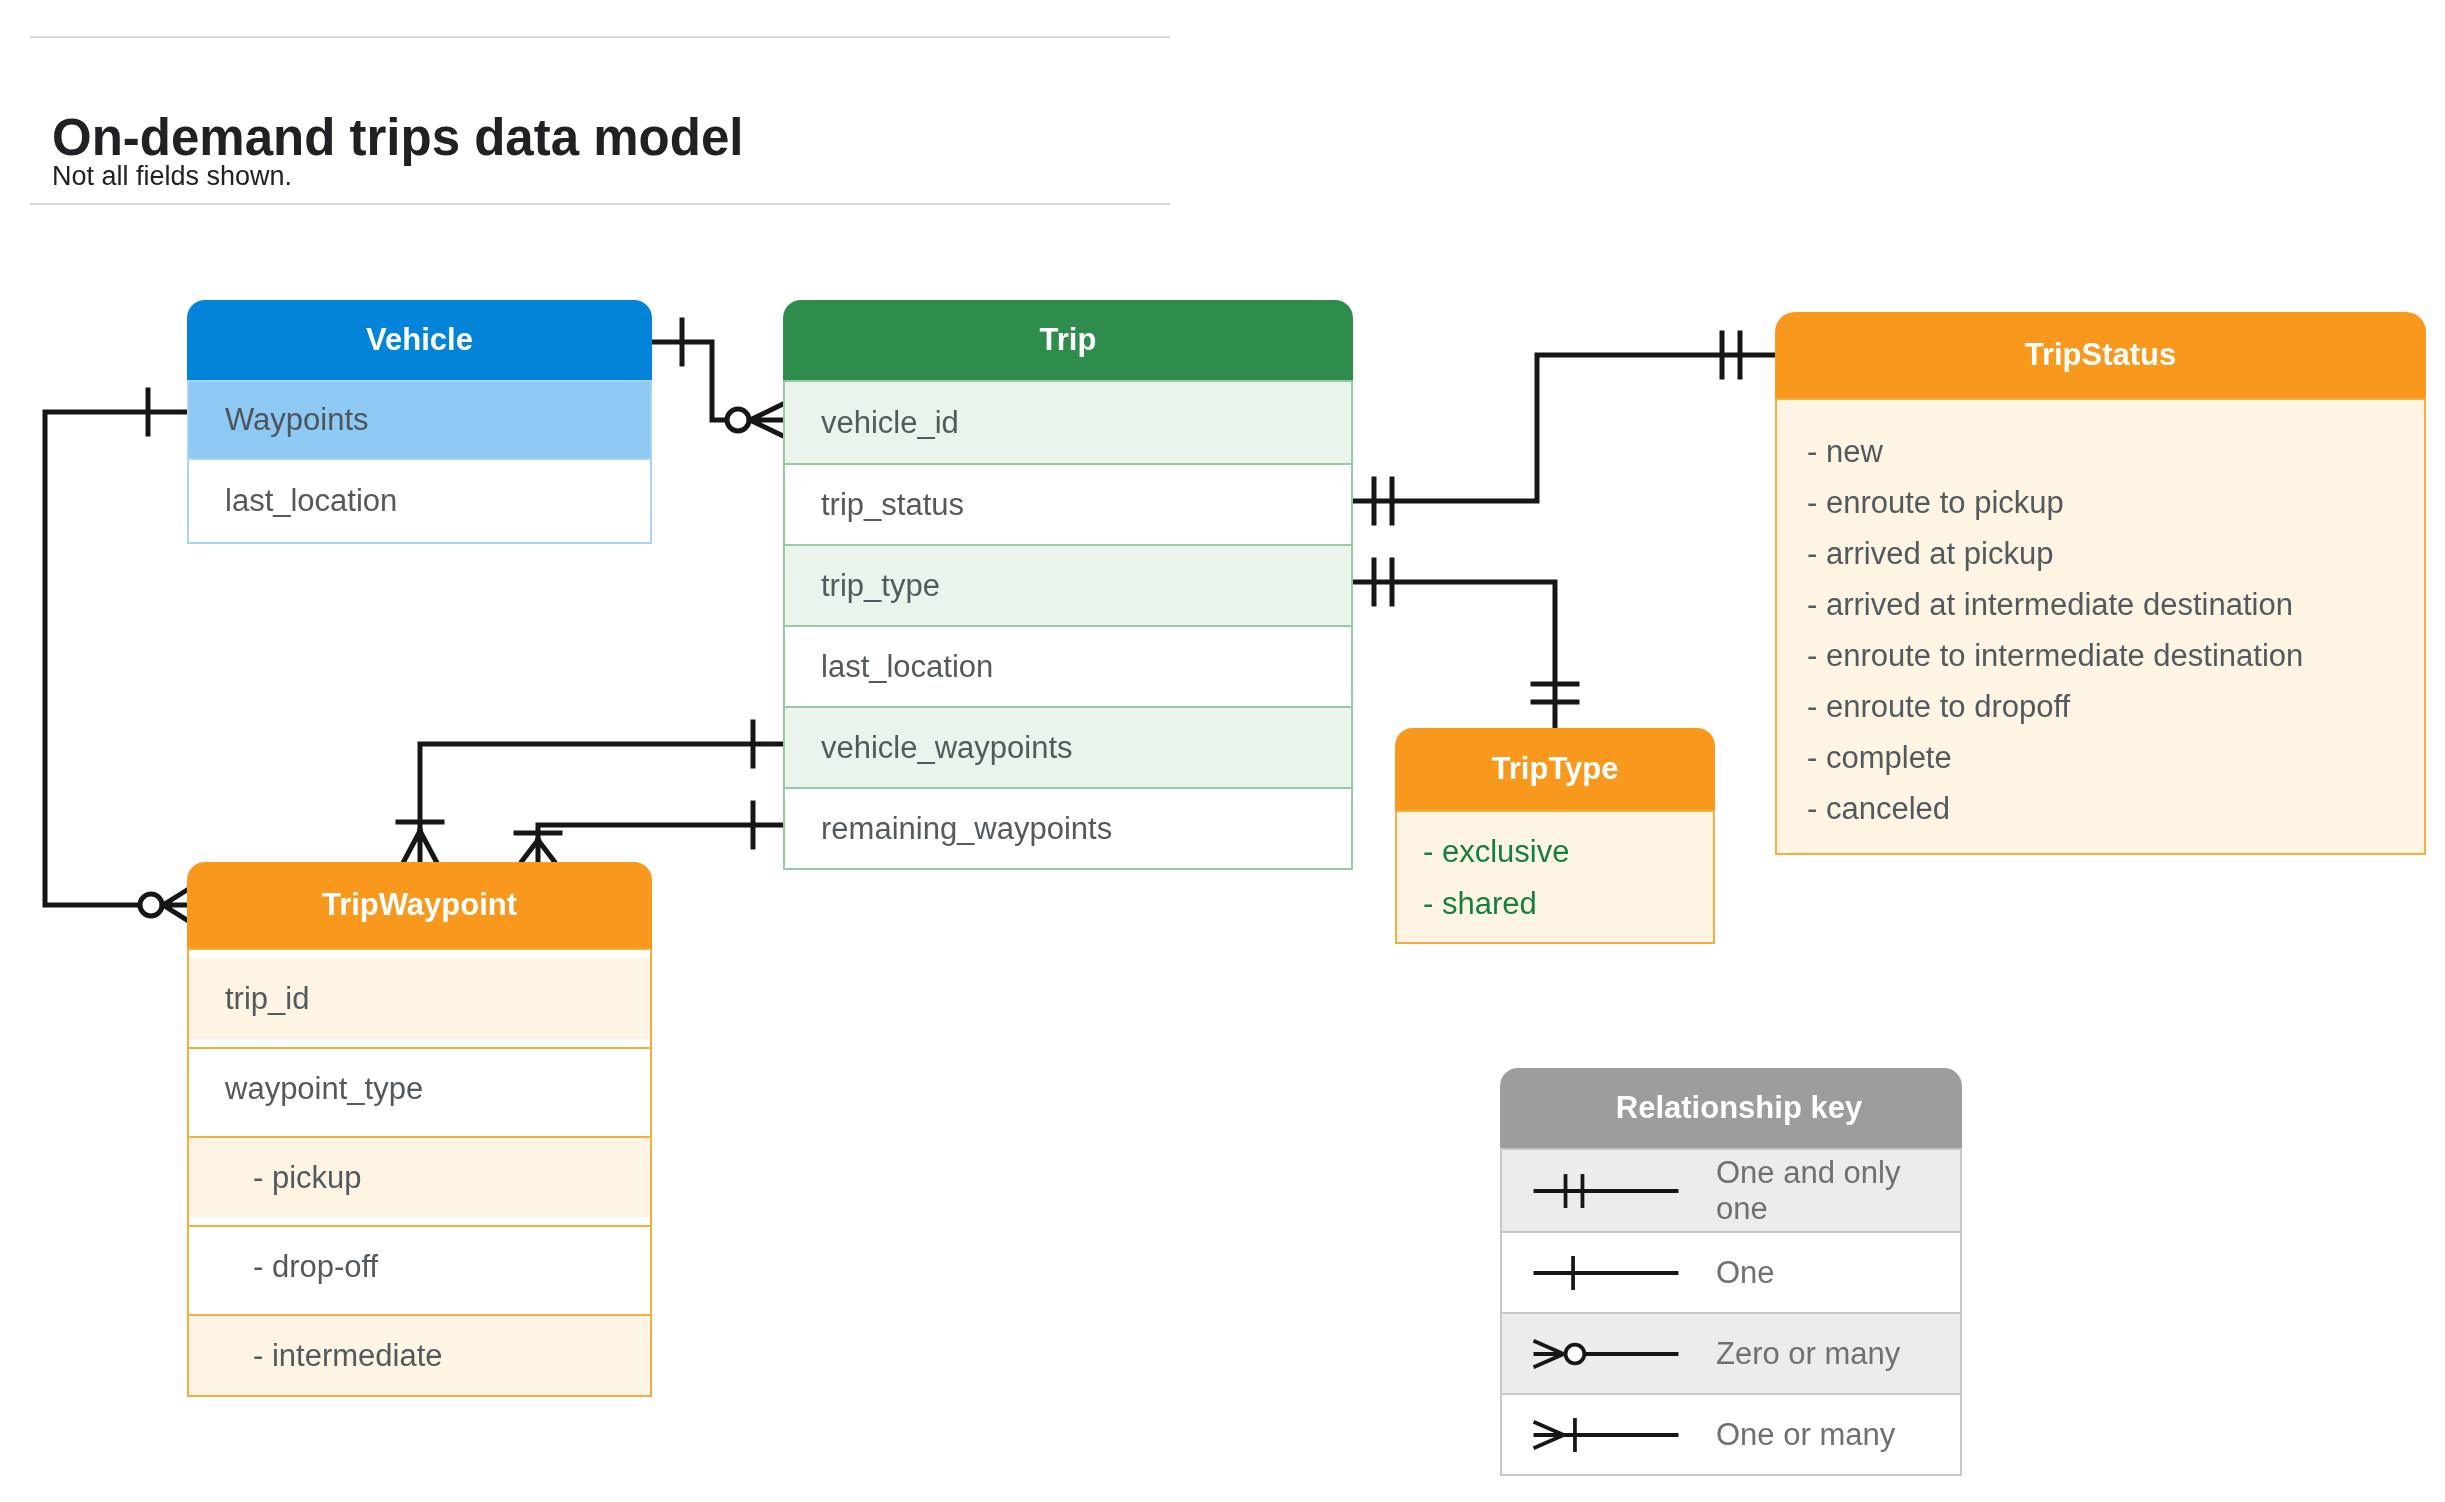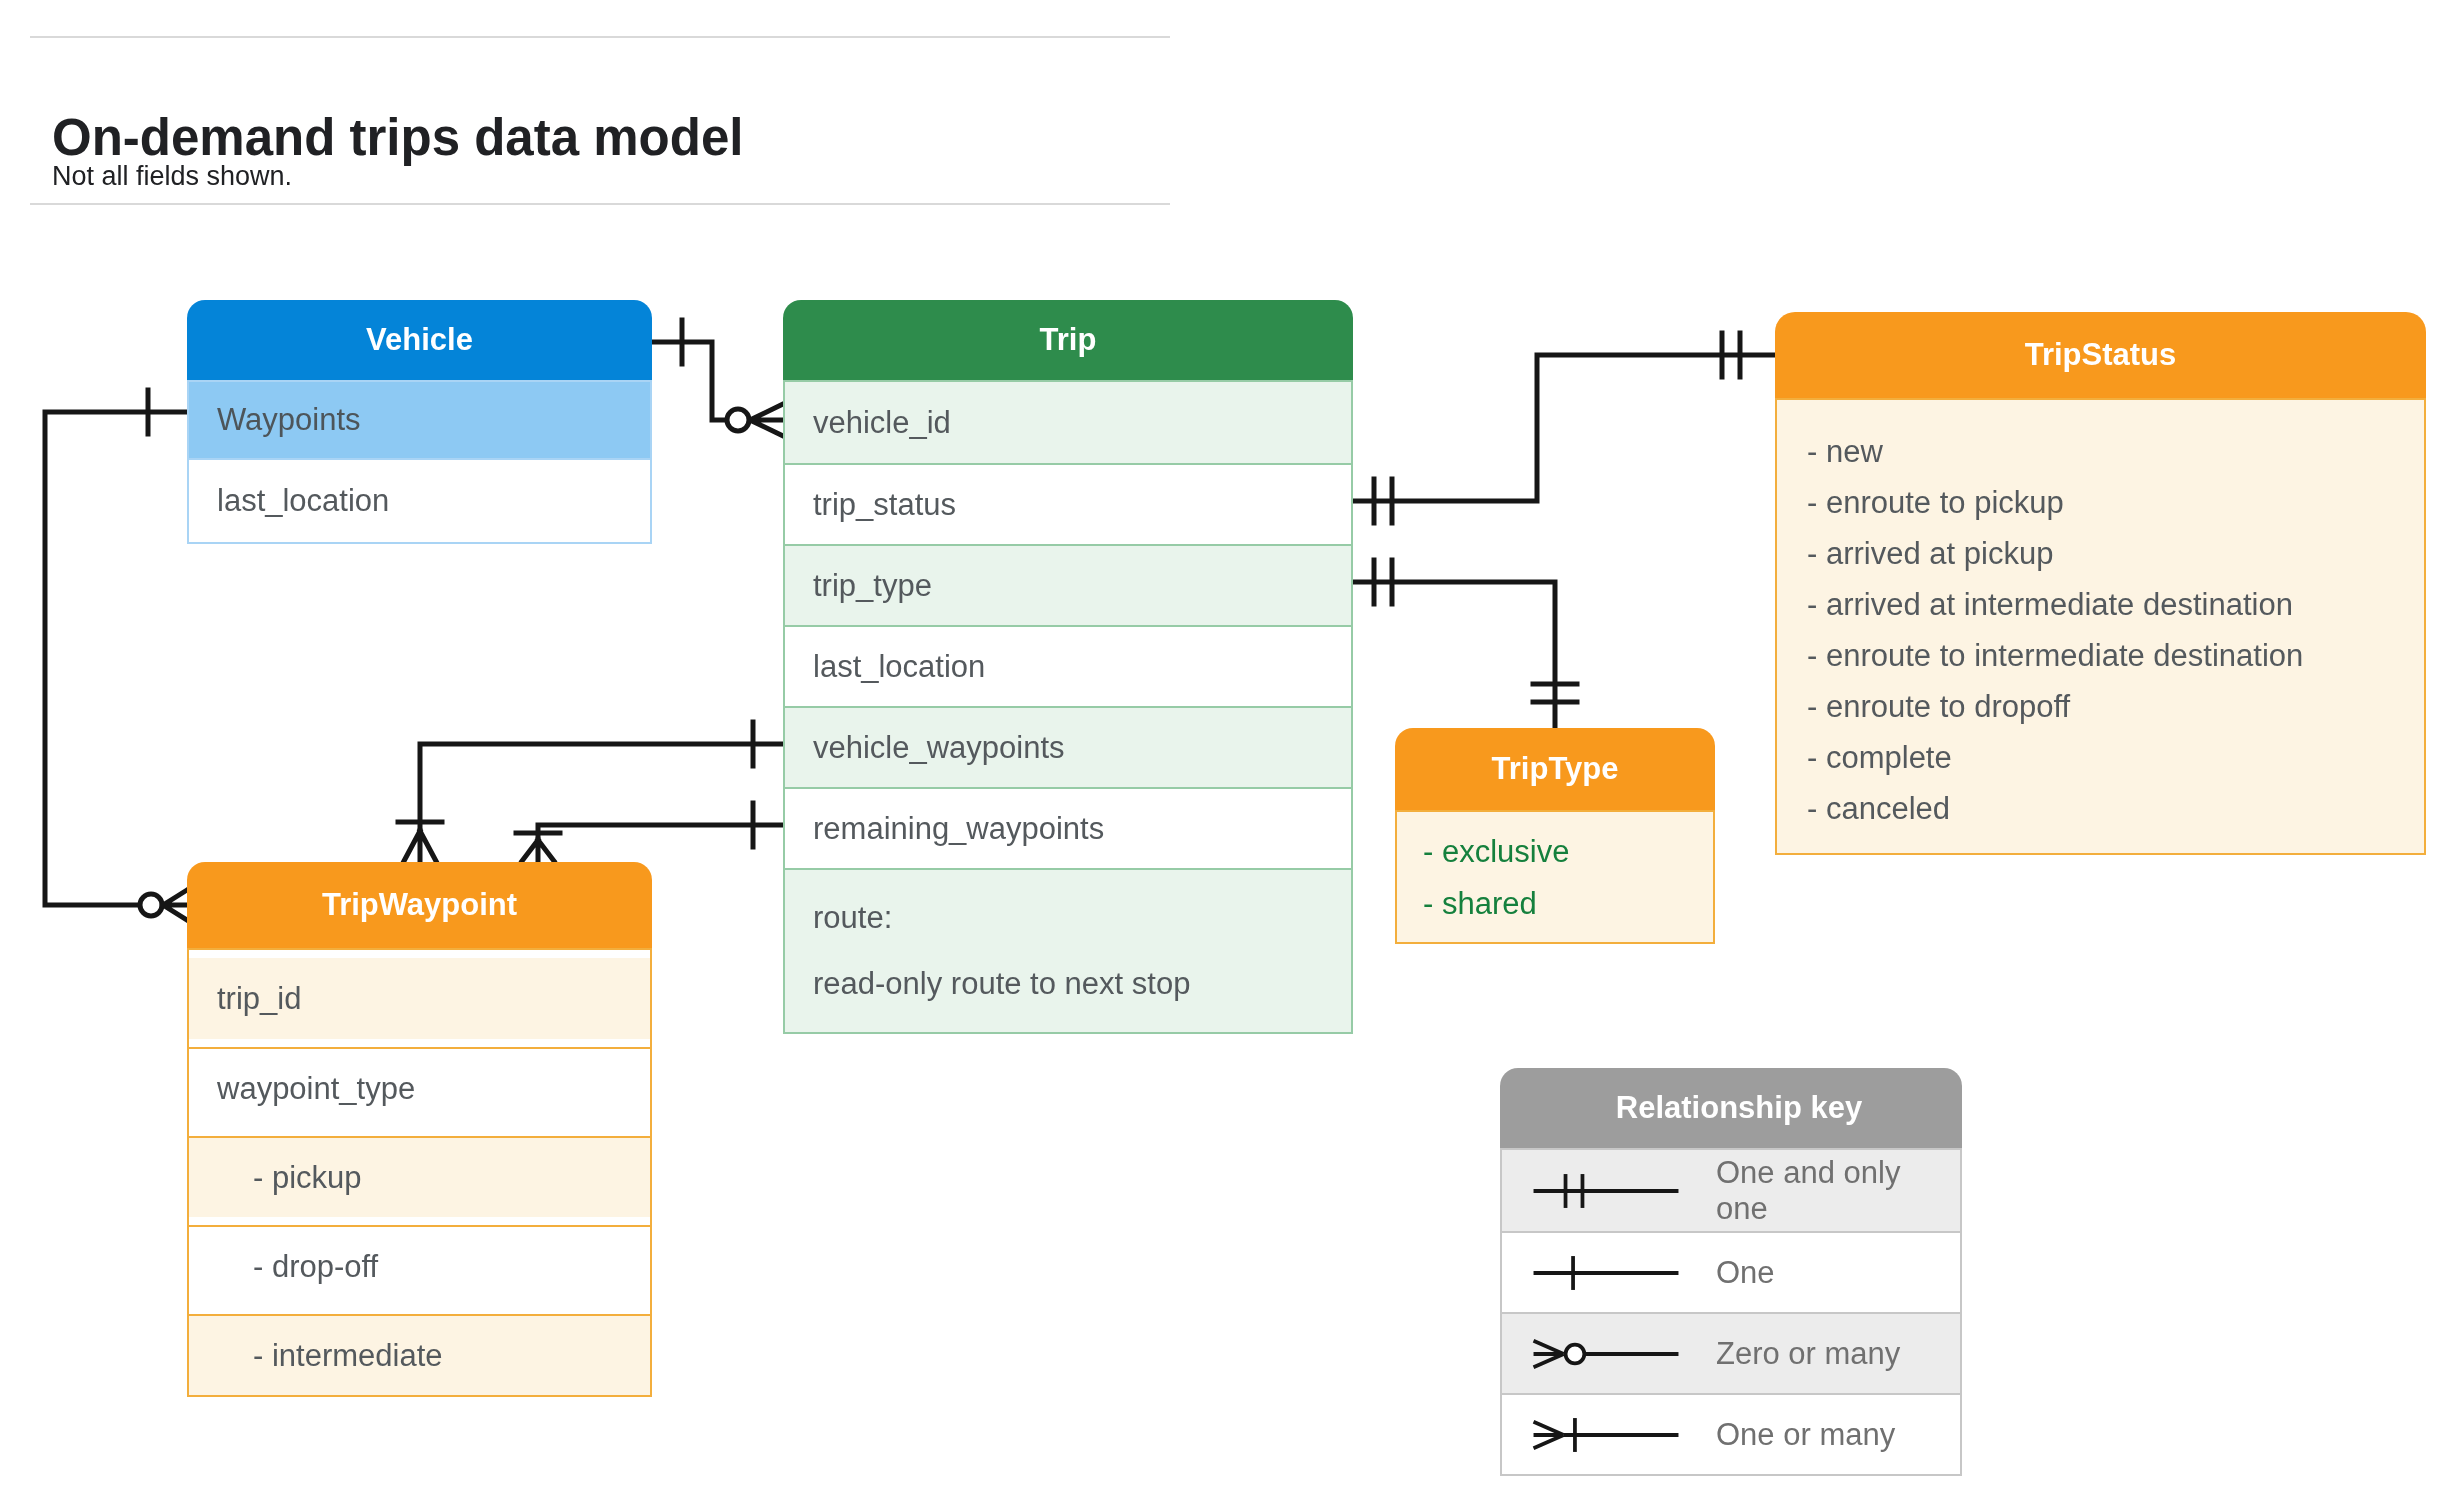--- a/index.html
+++ b/index.html
@@ -17,21 +17,21 @@
   .entity{position:absolute;}
   .hdr{
     display:flex;align-items:center;justify-content:center;
     color:#ffffff;font-weight:700;font-size:31px;
     border-radius:18px 18px 0 0;
     text-align:center;
   }
   .body{box-sizing:border-box;border-style:solid;border-width:2px;background:#fff;}
   .row{
     box-sizing:border-box;display:flex;align-items:center;
-    padding-left:28px;font-size:31px;color:#54595d;background:#fff;
+    padding-left:36px;font-size:31px;color:#54595d;background:#fff;
   }
   .row.indent{padding-left:64px;}
 
   
   .vehicle{left:187px;top:300px;width:465px;}
   .vehicle .hdr{height:80px;background:var(--vehicle_header,#0484d8);}
   .vehicle .body{border-color:#a9d4f5;}
   .vehicle .row{height:76px;border-color:#a9d4f5;}
   .vehicle .row.hl{background:var(--vehicle_highlight,#8dc9f3);height:76px;color:#4d555a;}
   .vehicle .row+.row{border-top:2px solid #a9d4f5;height:84px;}
@@ -144,24 +144,20 @@
 
 <div class="entity trip">
   <div class="hdr">Trip</div>
   <div class="body">
     <div class="row alt">vehicle_id</div>
     <div class="row">trip_status</div>
     <div class="row alt">trip_type</div>
     <div class="row">last_location</div>
     <div class="row alt">vehicle_waypoints</div>
     <div class="row">remaining_waypoints</div>
-    <div class="row alt route">
-      <span>route:</span>
-      <span>read-only route to next stop</span>
-    </div>
   </div>
 </div>
 
 <div class="entity orange tripstatus">
   <div class="hdr">TripStatus</div>
   <div class="body">
     <div class="enum-line">- new</div>
     <div class="enum-line">- enroute to pickup</div>
     <div class="enum-line">- arrived at pickup</div>
     <div class="enum-line">- arrived at intermediate destination</div>

